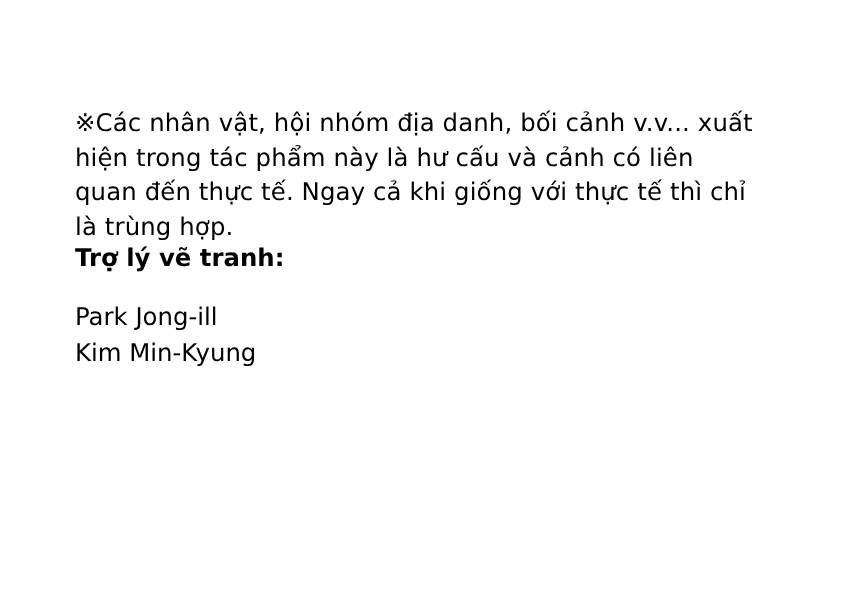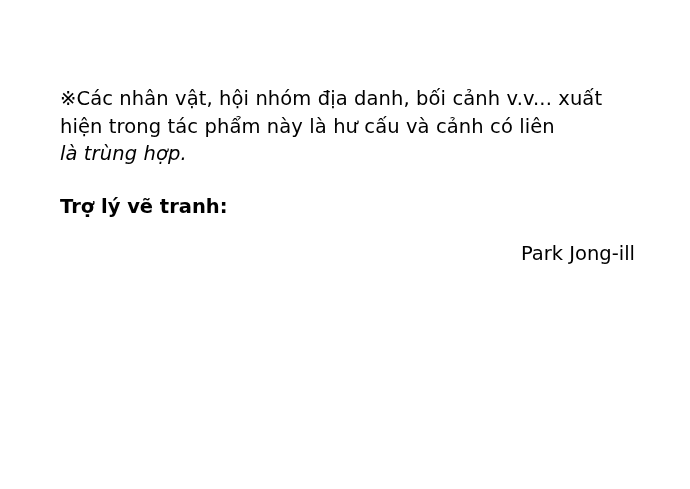--- a/index.html
+++ b/index.html
@@ -26,56 +26,57 @@
     top: 85px;
     width: 575px;
     font-size: 19.5px;
     line-height: 1.42;
     text-align: justify;
     text-justify: inter-word;
     letter-spacing: 0.1px;
   }
   .disclaimer .lastline {
     text-align: left;
-    font-style: italic;
   }
   .credits-heading {
     position: absolute;
     left: 60px;
     top: 193px;
     width: 575px;
     text-align: left;
     font-size: 19.5px;
     font-weight: bold;
     line-height: 1.4;
   }
   .credits-list {
     position: absolute;
     left: 60px;
     top: 240px;
     width: 575px;
-    text-align: right;
+    text-align: left;
     font-size: 19.5px;
     line-height: 1.47;
   }
   .credits-list .name {
     display: block;
     white-space: nowrap;
   }
 </style>
 </head>
 <body>
 
 <div class="page">
 
   <div class="disclaimer">
     <div>※Các nhân vật, hội nhóm địa danh, bối cảnh v.v... xuất</div>
     <div>hiện trong tác phẩm này là hư cấu và cảnh có liên</div>
+    <div>quan đến thực tế. Ngay cả khi giống với thực tế thì chỉ</div>
     <div class="lastline">là trùng hợp.</div>
   </div>
 
   <div class="credits-heading">Trợ lý vẽ tranh:</div>
 
   <div class="credits-list">
     <span class="name">Park Jong-ill</span>
+    <span class="name">Kim Min-Kyung</span>
   </div>
 
 </div>
 
 </body></html>

